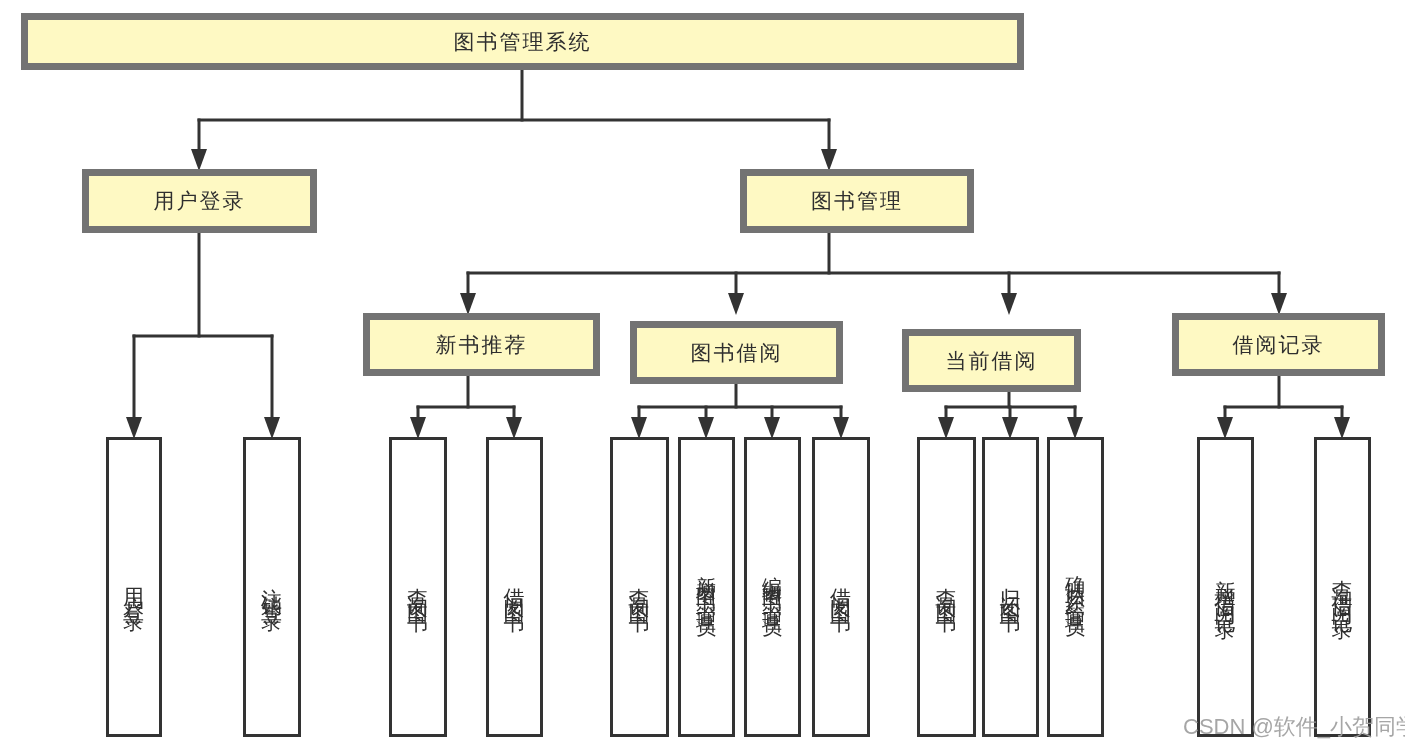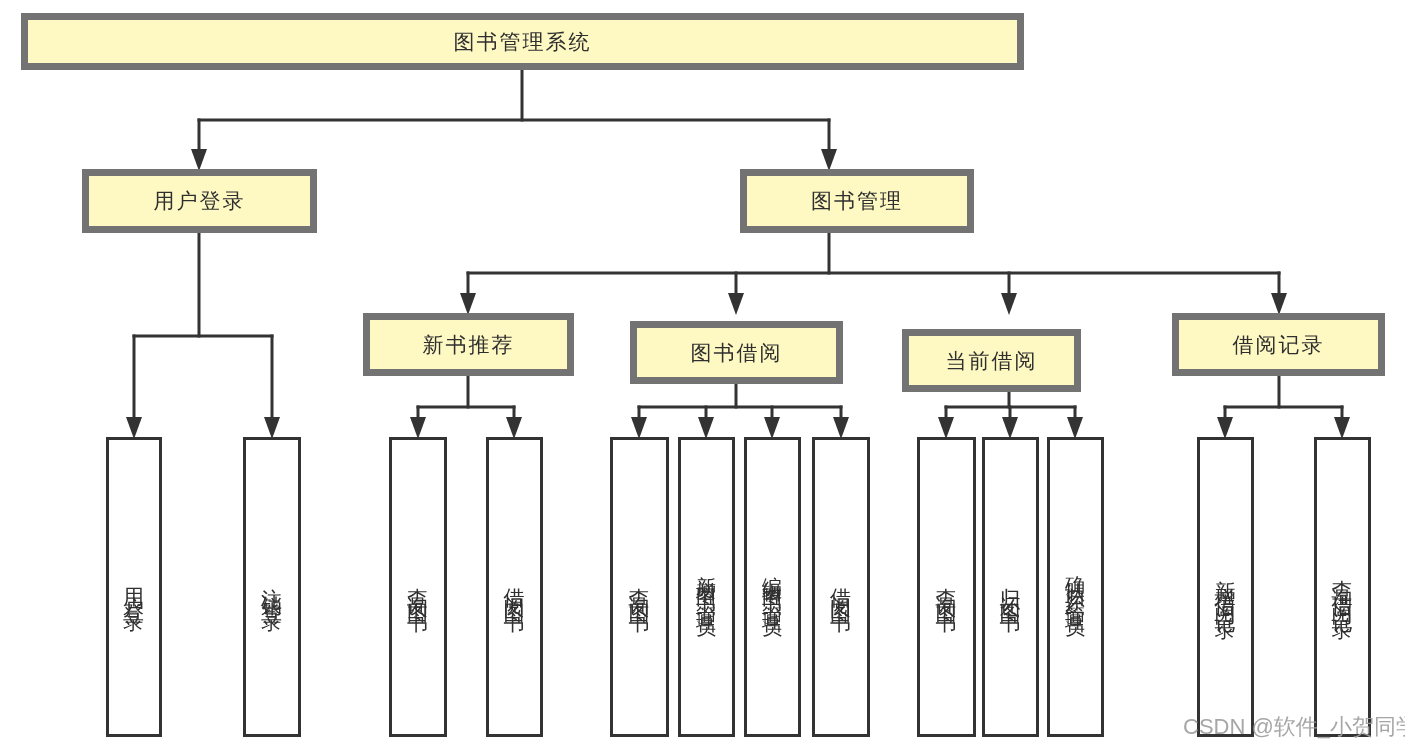--- a/index.html
+++ b/index.html
@@ -145,21 +145,21 @@
     <span class="label">图书管理系统</span>
   </div>
 
   <div class="hbox" style="left:82px; top:169px; width:235px; height:64px;">
     <span class="label">用户登录</span>
   </div>
   <div class="hbox" style="left:712px; top:169px; width:234px; height:64px;margin-left:28px;">
     <span class="label">图书管理</span>
   </div>
 
-  <div class="hbox" style="left:363px; top:313px; width:211px; height:63px;">
+  <div class="hbox" style="left:363px; top:313px; width:237px; height:63px;">
     <span class="label">新书推荐</span>
   </div>
   <div class="hbox" style="left:630px; top:321px; width:213px; height:63px;">
     <span class="label">图书借阅</span>
   </div>
   <div class="hbox" style="left:902px; top:329px; width:179px; height:63px;">
     <span class="label">当前借阅</span>
   </div>
   <div class="hbox" style="left:1172px; top:313px; width:213px; height:63px;">
     <span class="label">借阅记录</span>

